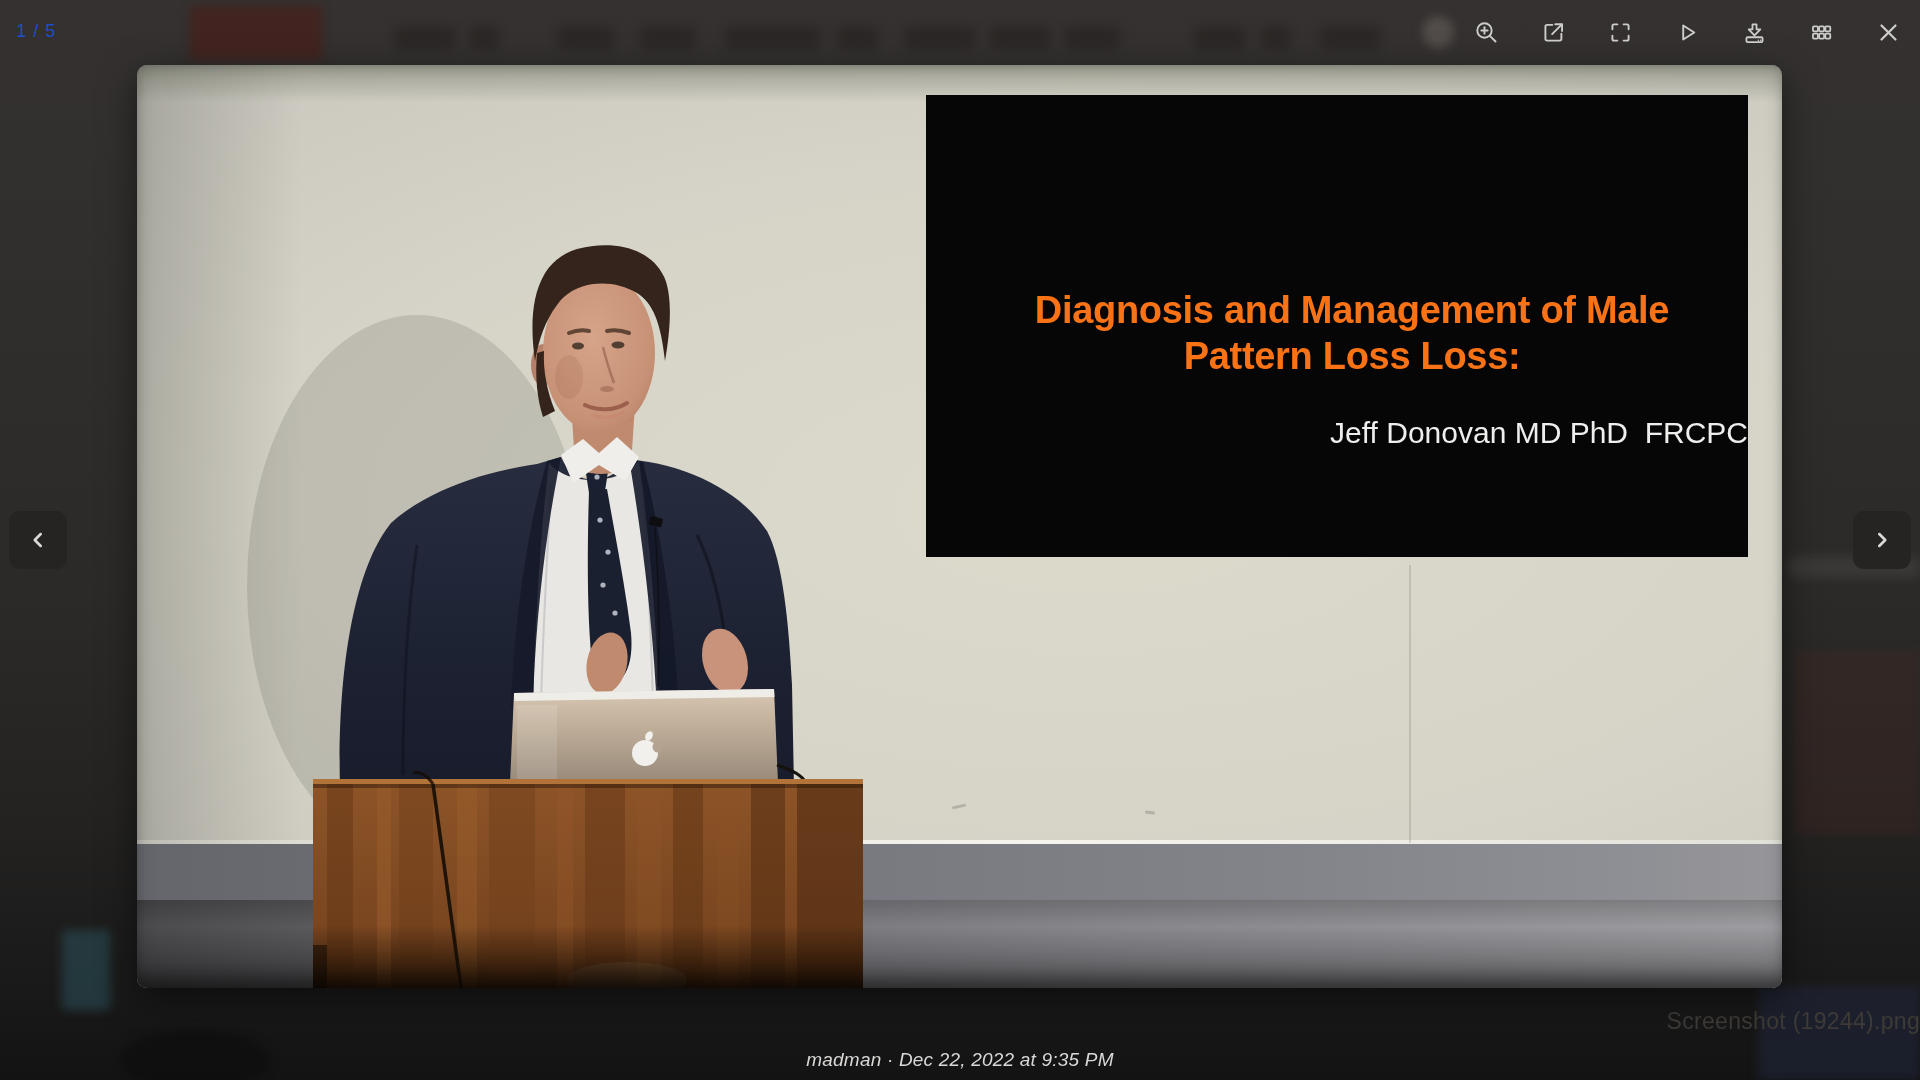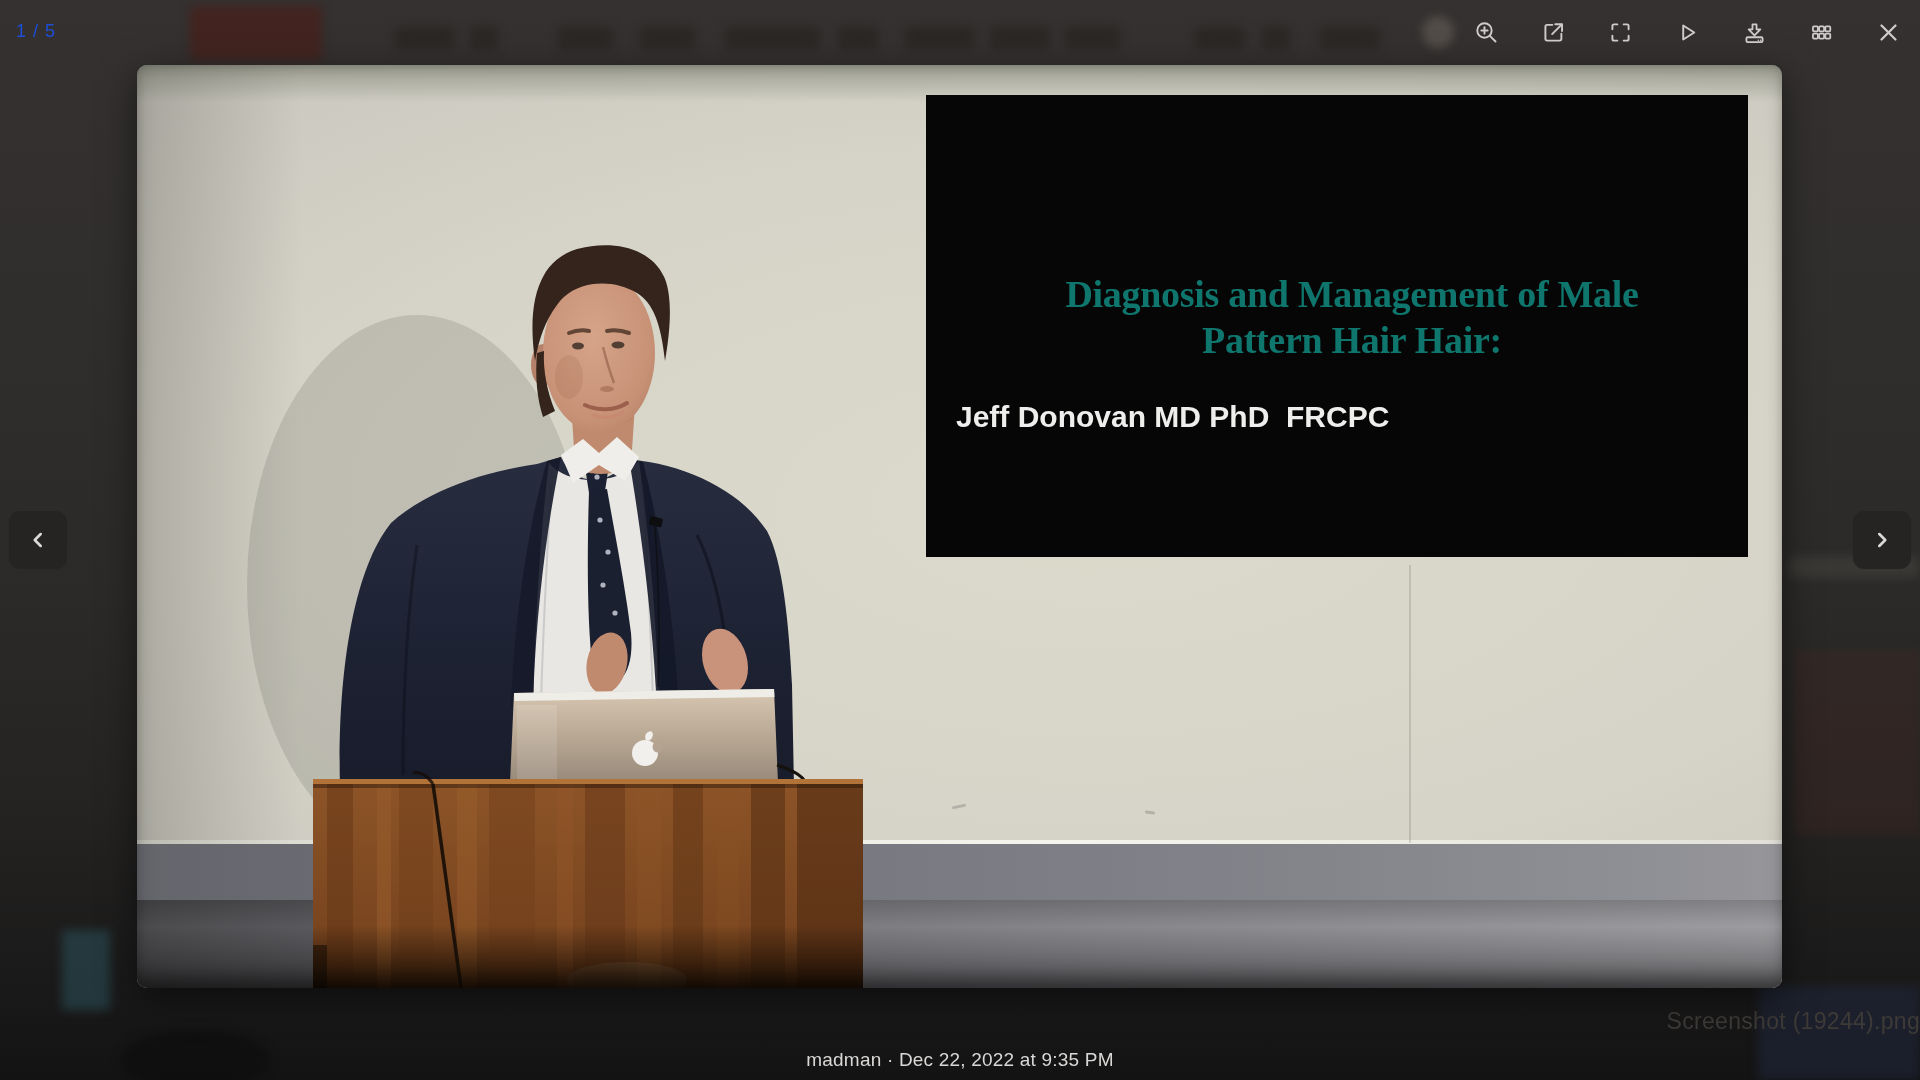--- a/index.html
+++ b/index.html
@@ -40,39 +40,39 @@
     background:linear-gradient(180deg, rgba(0,0,0,.18), rgba(0,0,0,0) 30%, rgba(0,0,0,.35) 95%);}
   .corner-seam{position:absolute;left:1272px;top:500px;width:2px;height:278px;background:rgba(40,40,38,.14);}
   .mark1,.mark2{position:absolute;height:3px;background:rgba(95,95,92,.3);border-radius:2px;}
   .mark1{left:815px;top:740px;width:14px;transform:rotate(-12deg);}
   .mark2{left:1008px;top:746px;width:10px;transform:rotate(8deg);}
   .photo-vignette{position:absolute;inset:0;pointer-events:none;
     box-shadow:inset 0 -16px 22px -8px rgba(0,0,0,.55), inset 0 6px 12px -6px rgba(35,40,30,.35);}
 
   
   .slide{position:absolute;left:789px;top:30px;width:822px;height:462px;background:#060606;}
-  .slide-title{margin:0;padding:176px 0 0 30px;text-align:center;color:#0f766e;
-    font-size:38px;line-height:46px;font-weight:bold;letter-spacing:-.3px;font-family:Liberation Serif, serif;}
-  .slide-subtitle{margin:37px 0 0;padding-left:30px;text-align:left;color:#eeeeec;
-    font-size:30px;line-height:34px;font-weight:bold;white-space:pre;}
+  .slide-title{margin:16px;padding:176px 0 0 30px;text-align:center;color:#f97316;
+    font-size:38px;line-height:46px;font-weight:bold;letter-spacing:-.3px;}
+  .slide-subtitle{margin:37px 0 0;padding-left:30px;text-align:right;color:#eeeeec;
+    font-size:30px;line-height:34px;font-weight:normal;white-space:pre;}
 
   .scene{position:absolute;inset:0;}
 
   
   .counter{position:absolute;left:16px;top:21px;z-index:3;font-size:18px;color:#1d4ed8;letter-spacing:1px;}
   .toolbar{position:absolute;top:12px;right:12px;z-index:3;display:flex;gap:27px;}
   .tbtn{width:40px;height:40px;display:flex;align-items:center;justify-content:center;
     background:transparent;border:none;padding:0;cursor:pointer;border-radius:6px;}
   .tbtn svg{display:block;}
   .navbtn{position:absolute;top:511px;width:58px;height:58px;border:none;border-radius:11px;
     background:#262423;display:flex;align-items:center;justify-content:center;cursor:pointer;z-index:3;}
   .navbtn.prev{left:9px;}
   .navbtn.next{left:1853px;}
   .caption{position:absolute;left:0;right:0;top:1049px;text-align:center;z-index:3;
-    font-size:19px;color:#dad8d6;letter-spacing:.2px;}
+    font-size:19px;color:#dad8d6;letter-spacing:.2px;font-style:italic;}
 </style>
 </head>
 <body>
 
 <div class="stage">
 
   <div class="underlay">
     <div class="u u-red"></div>
     <div class="u u-chip" style="left:395px;width:60px"></div>
     <div class="u u-chip" style="left:470px;width:28px"></div>
@@ -157,21 +157,21 @@
     <div class="wall"></div>
     <div class="board-line"></div>
     <div class="baseboard"></div>
     <div class="floor"></div>
     <div class="corner-seam"></div>
     <div class="mark1"></div>
     <div class="mark2"></div>
 
     <div class="slide">
       <p class="slide-title"><span>Diagnosis and Management of Male</span><br>
-      <span>Pattern Hair Hair:</span></p>
+      <span>Pattern Loss Loss:</span></p>
       <p class="slide-subtitle">Jeff Donovan MD PhD  FRCPC</p>
     </div>
 
     <svg class="scene" viewBox="0 0 1645 923" width="1645" height="923">
       <defs>
         <radialGradient id="faceGrad" cx="45%" cy="40%" r="75%">
           <stop offset="0%" stop-color="#d6a489"></stop>
             <stop offset="70%" stop-color="#c79176"></stop>
             <stop offset="100%" stop-color="#b07c62"></stop>
         </radialGradient>

